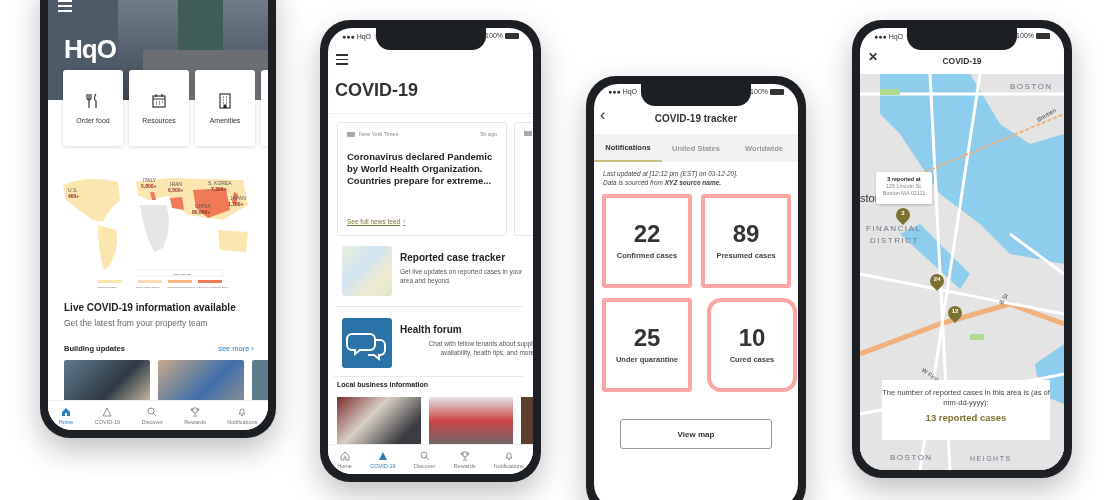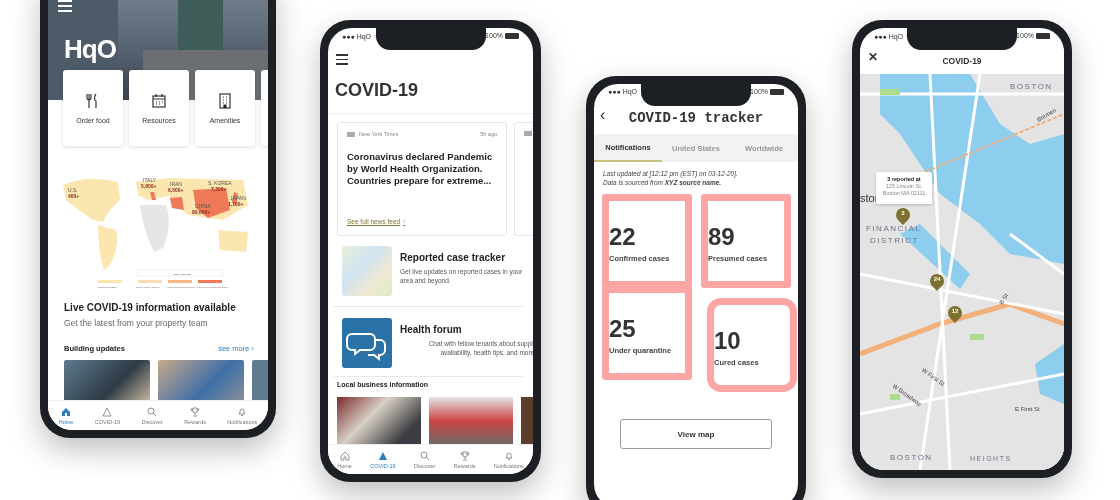--- a/index.html
+++ b/index.html
@@ -53,27 +53,27 @@
   .feature .thumb { position: absolute; left: 0; top: 0; width: 50px; height: 50px; border-radius: 3px; }
   .feature .ft { position: absolute; left: 58px; top: 6px; font-size: 10px; font-weight: bold; color: #222; }
   .feature .fd { position: absolute; left: 58px; top: 22px; font-size: 6.5px; color: #555; line-height: 1.35; width: 136px; }
   .f-div { position: absolute; left: 6px; right: 10px; height: 1px; background: #e8e8e8; }
   .lbi { position: absolute; left: 9px; top: 353px; font-size: 7px; font-weight: bold; color: #222; }
   .lb-imgs { position: absolute; left: 9px; top: 369px; display: flex; gap: 8px; }
   .lb-img { width: 84px; height: 48px; }
 
   
   #p3 { left: 586px; top: 76px; width: 220px; height: 440px; }
-  .p3-head { position: absolute; top: 20px; left: 0; right: 0; height: 28px; display: flex; justify-content: center; align-items: center; font-size: 14px; font-weight: bold; color: #333; font-family: Liberation Mono, monospace; }
+  .p3-head { position: absolute; top: 20px; left: 0; right: 0; height: 28px; display: flex; justify-content: center; align-items: center; font-size: 10px; font-weight: bold; color: #333; }
   .p3-back { position: absolute; left: 6px; top: 22px; font-size: 16px; color: #333; }
   .seg { position: absolute; top: 50px; left: 0; right: 0; height: 28px; background: #f2f2f2; display: flex; }
   .seg .s { flex: 1; display: flex; align-items: center; justify-content: center; font-size: 7.5px; font-weight: bold; color: #999; }
   .seg .s.on { color: #333; border-bottom: 2px solid #c9bf7e; }
   .p3-note { position: absolute; top: 86px; left: 9px; font-size: 6.5px; color: #444; font-style: italic; line-height: 1.35; }
-  .stat { position: absolute; width: 90px; height: 94px; border: 7px solid #fca5a5; border-radius: 3px; display: flex; flex-direction: column; align-items: flex-start; padding-top: 22px; }
+  .stat { position: absolute; width: 90px; height: 94px; border: 4px solid #fca5a5; border-radius: 3px; display: flex; flex-direction: column; align-items: center; padding-top: 22px; }
   .stat .n { font-size: 24px; font-weight: bold; color: #333; }
   .stat .l { font-size: 7.5px; font-weight: bold; color: #444; margin-top: 3px; }
   .viewmap { position: absolute; left: 26px; top: 335px; width: 152px; height: 30px; border: 1px solid #999; border-radius: 3px; display: flex; align-items: center; justify-content: center; font-size: 8px; font-weight: bold; color: #333; }
 
   
   #p4 { left: 852px; top: 20px; width: 220px; height: 458px; }
   .p4-head { position: absolute; top: 20px; left: 0; right: 0; height: 26px; background: #fff; display: flex; align-items: center; justify-content: center; font-size: 8.5px; font-weight: bold; color: #333; z-index: 3; }
   .p4-close { position: absolute; left: 8px; top: 22px; font-size: 12px; font-weight: bold; color: #333; z-index: 4; }
   .map { position: absolute; top: 46px; left: 0; right: 0; bottom: 0; background: #e4e4e4; overflow: hidden; }
   .map svg { width: 100%; height: 100%; }
@@ -319,21 +319,21 @@
         <div><span>Data is sourced from </span><b>XYZ source name.</b></div>
       </div>
       <div class="stat" style="left:8px;top:110px;">
         <div class="n">22</div>
         <div class="l">Confirmed cases</div>
       </div>
       <div class="stat" style="left:107px;top:110px;">
         <div class="n">89</div>
         <div class="l">Presumed cases</div>
       </div>
-      <div class="stat" style="left:8px;top:202px;">
+      <div class="stat" style="left:8px;top:214px;">
         <div class="n">25</div>
         <div class="l">Under quarantine</div>
       </div>
       <div class="stat" style="left:113px;top:214px;border-radius:14px;">
         <div class="n">10</div>
         <div class="l">Cured cases</div>
       </div>
       <div class="viewmap">View map</div>
     </div>
   </div>
@@ -382,17 +382,21 @@
         <div class="maplabel" style="left:0;top:118px;color:#333;font-size:11px;letter-spacing:0;">ston</div>
         <div class="maplabel" style="left:6px;top:150px;">FINANCIAL</div>
         <div class="maplabel" style="left:10px;top:162px;">DISTRICT</div>
         <div class="street" style="left:60px;top:300px;transform:rotate(35deg);">W First St</div>
         <div class="street" style="left:30px;top:318px;transform:rotate(35deg);">W Broadway</div>
         <div class="street" style="left:155px;top:332px;">E First St</div>
         <div class="street" style="left:138px;top:222px;transform:rotate(-60deg);">B St</div>
         <div class="street" style="left:176px;top:38px;transform:rotate(-30deg);">Bremen</div>
         <div class="maplabel" style="left:30px;bottom:8px;">BOSTON</div>
         <div class="maplabel" style="left:110px;bottom:8px;font-size:7px;">HEIGHTS</div>
+        <div class="info-box">
+          <div class="d">The number of reported cases in this area is (as of mm-dd-yyyy):</div>
+          <div class="c">13 reported cases</div>
+        </div>
       </div>
     </div>
   </div>
 
 </div>
 
 </body></html>

